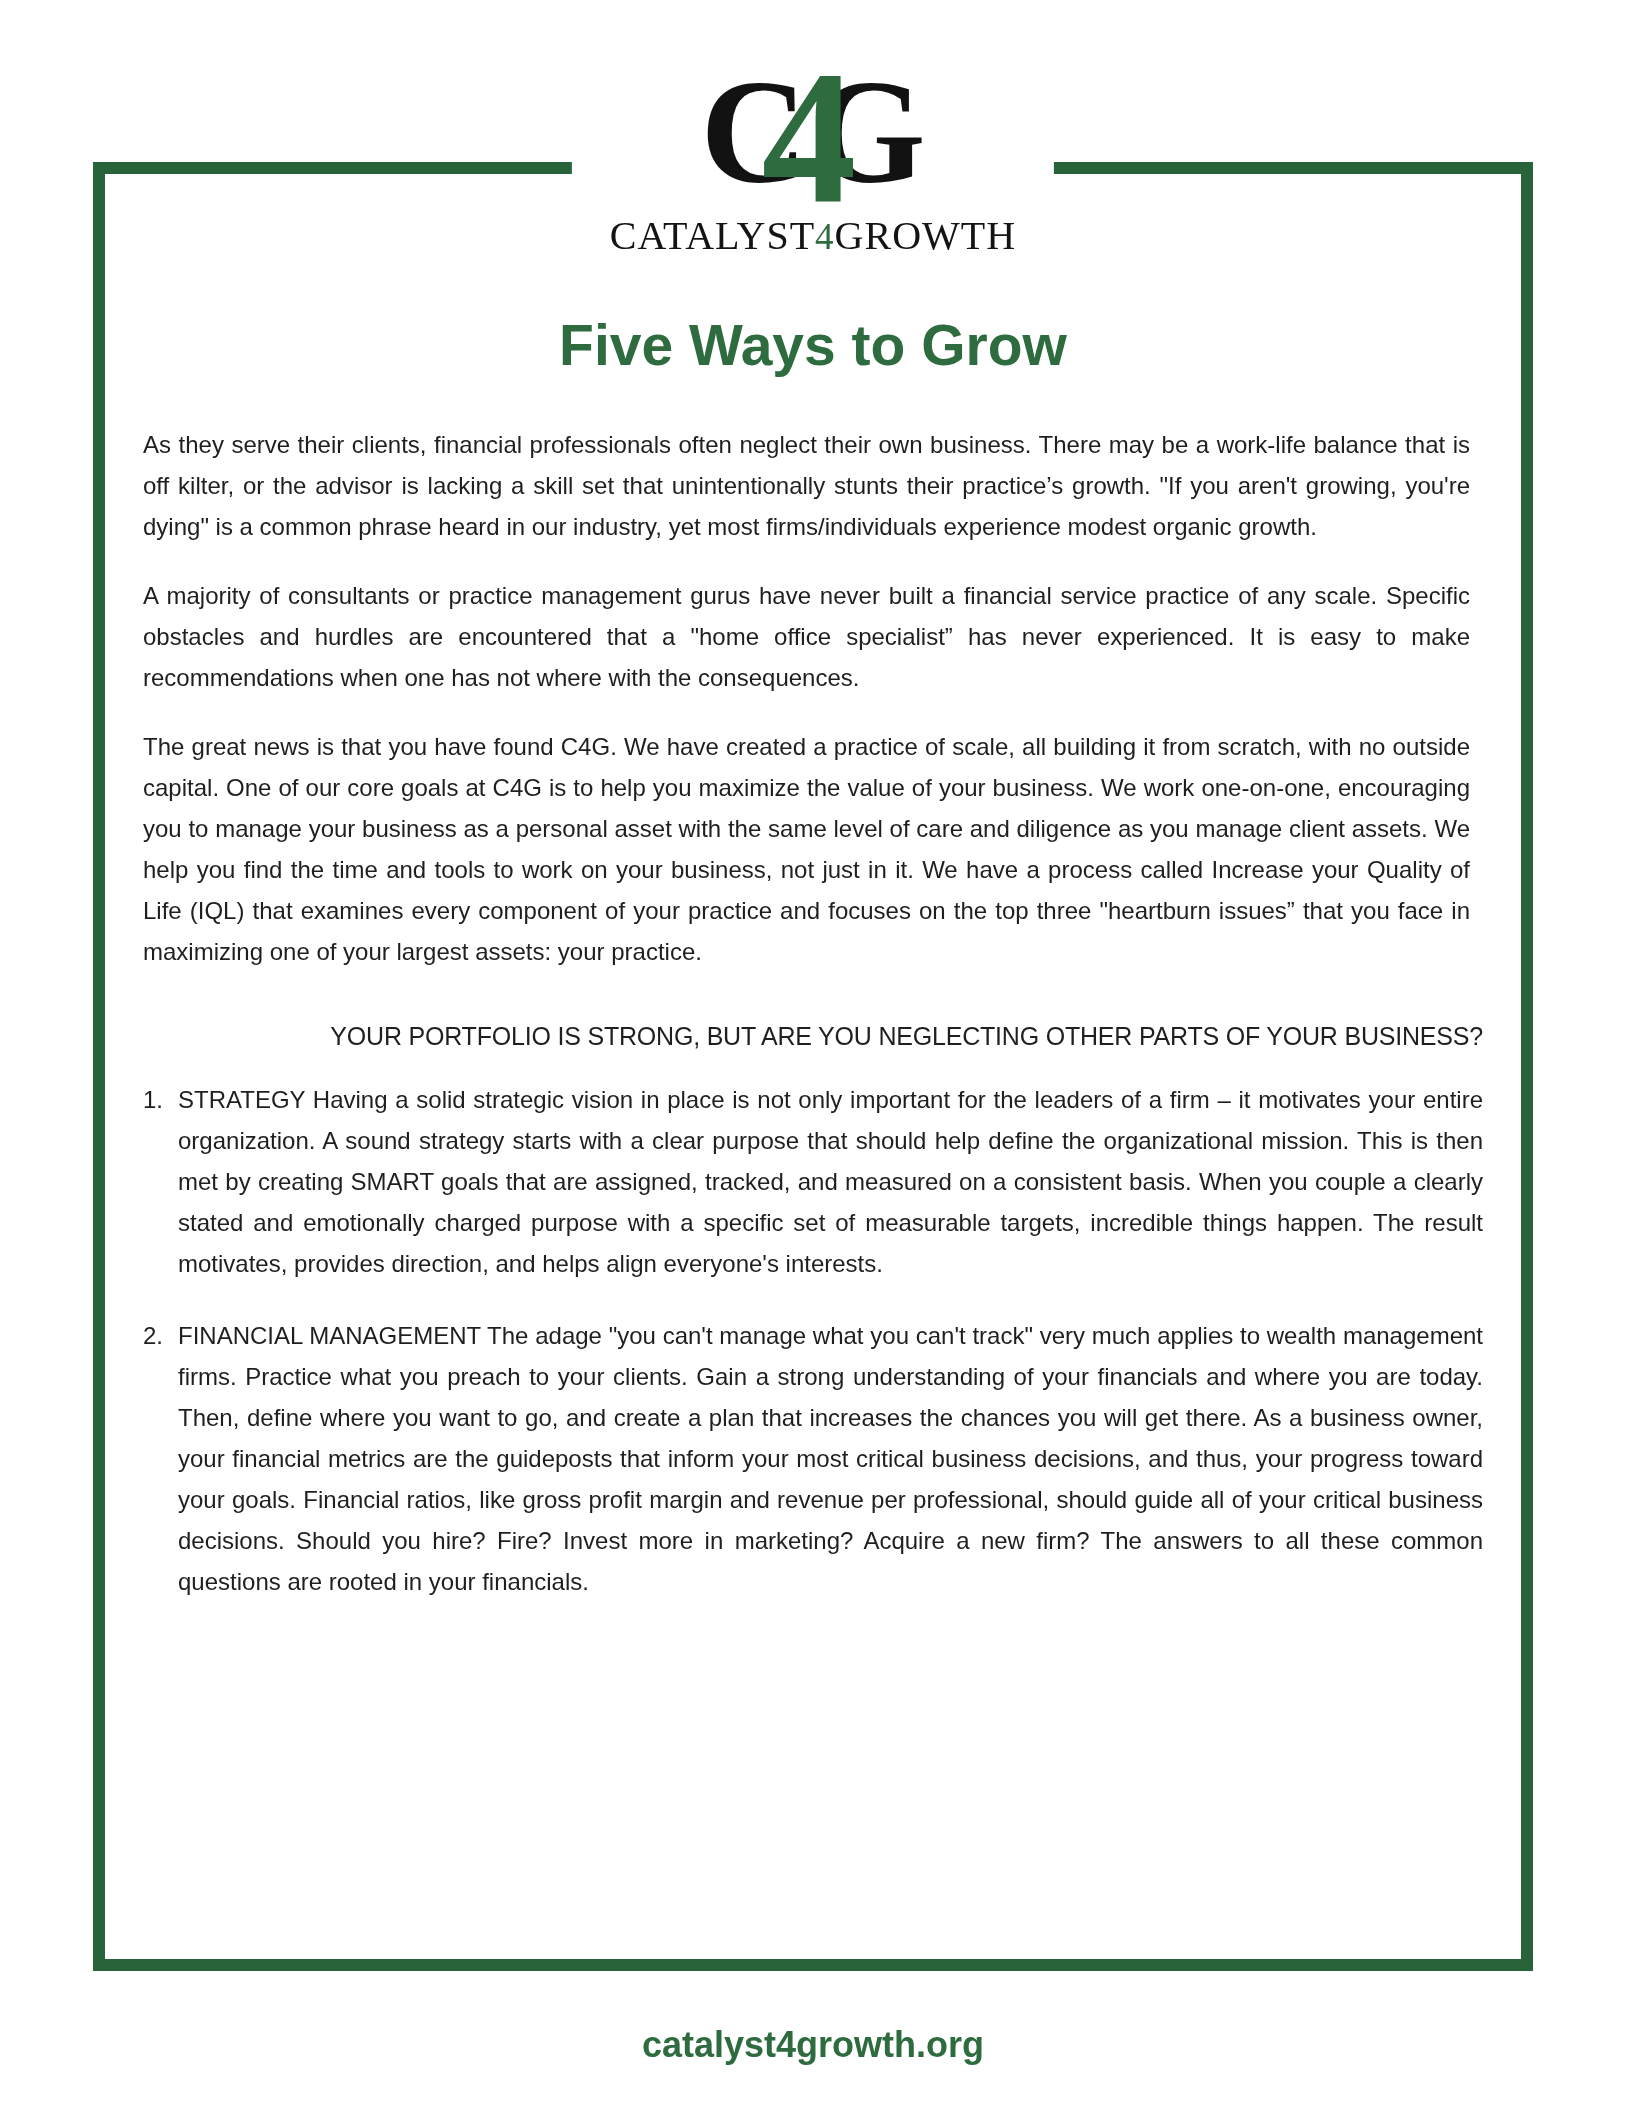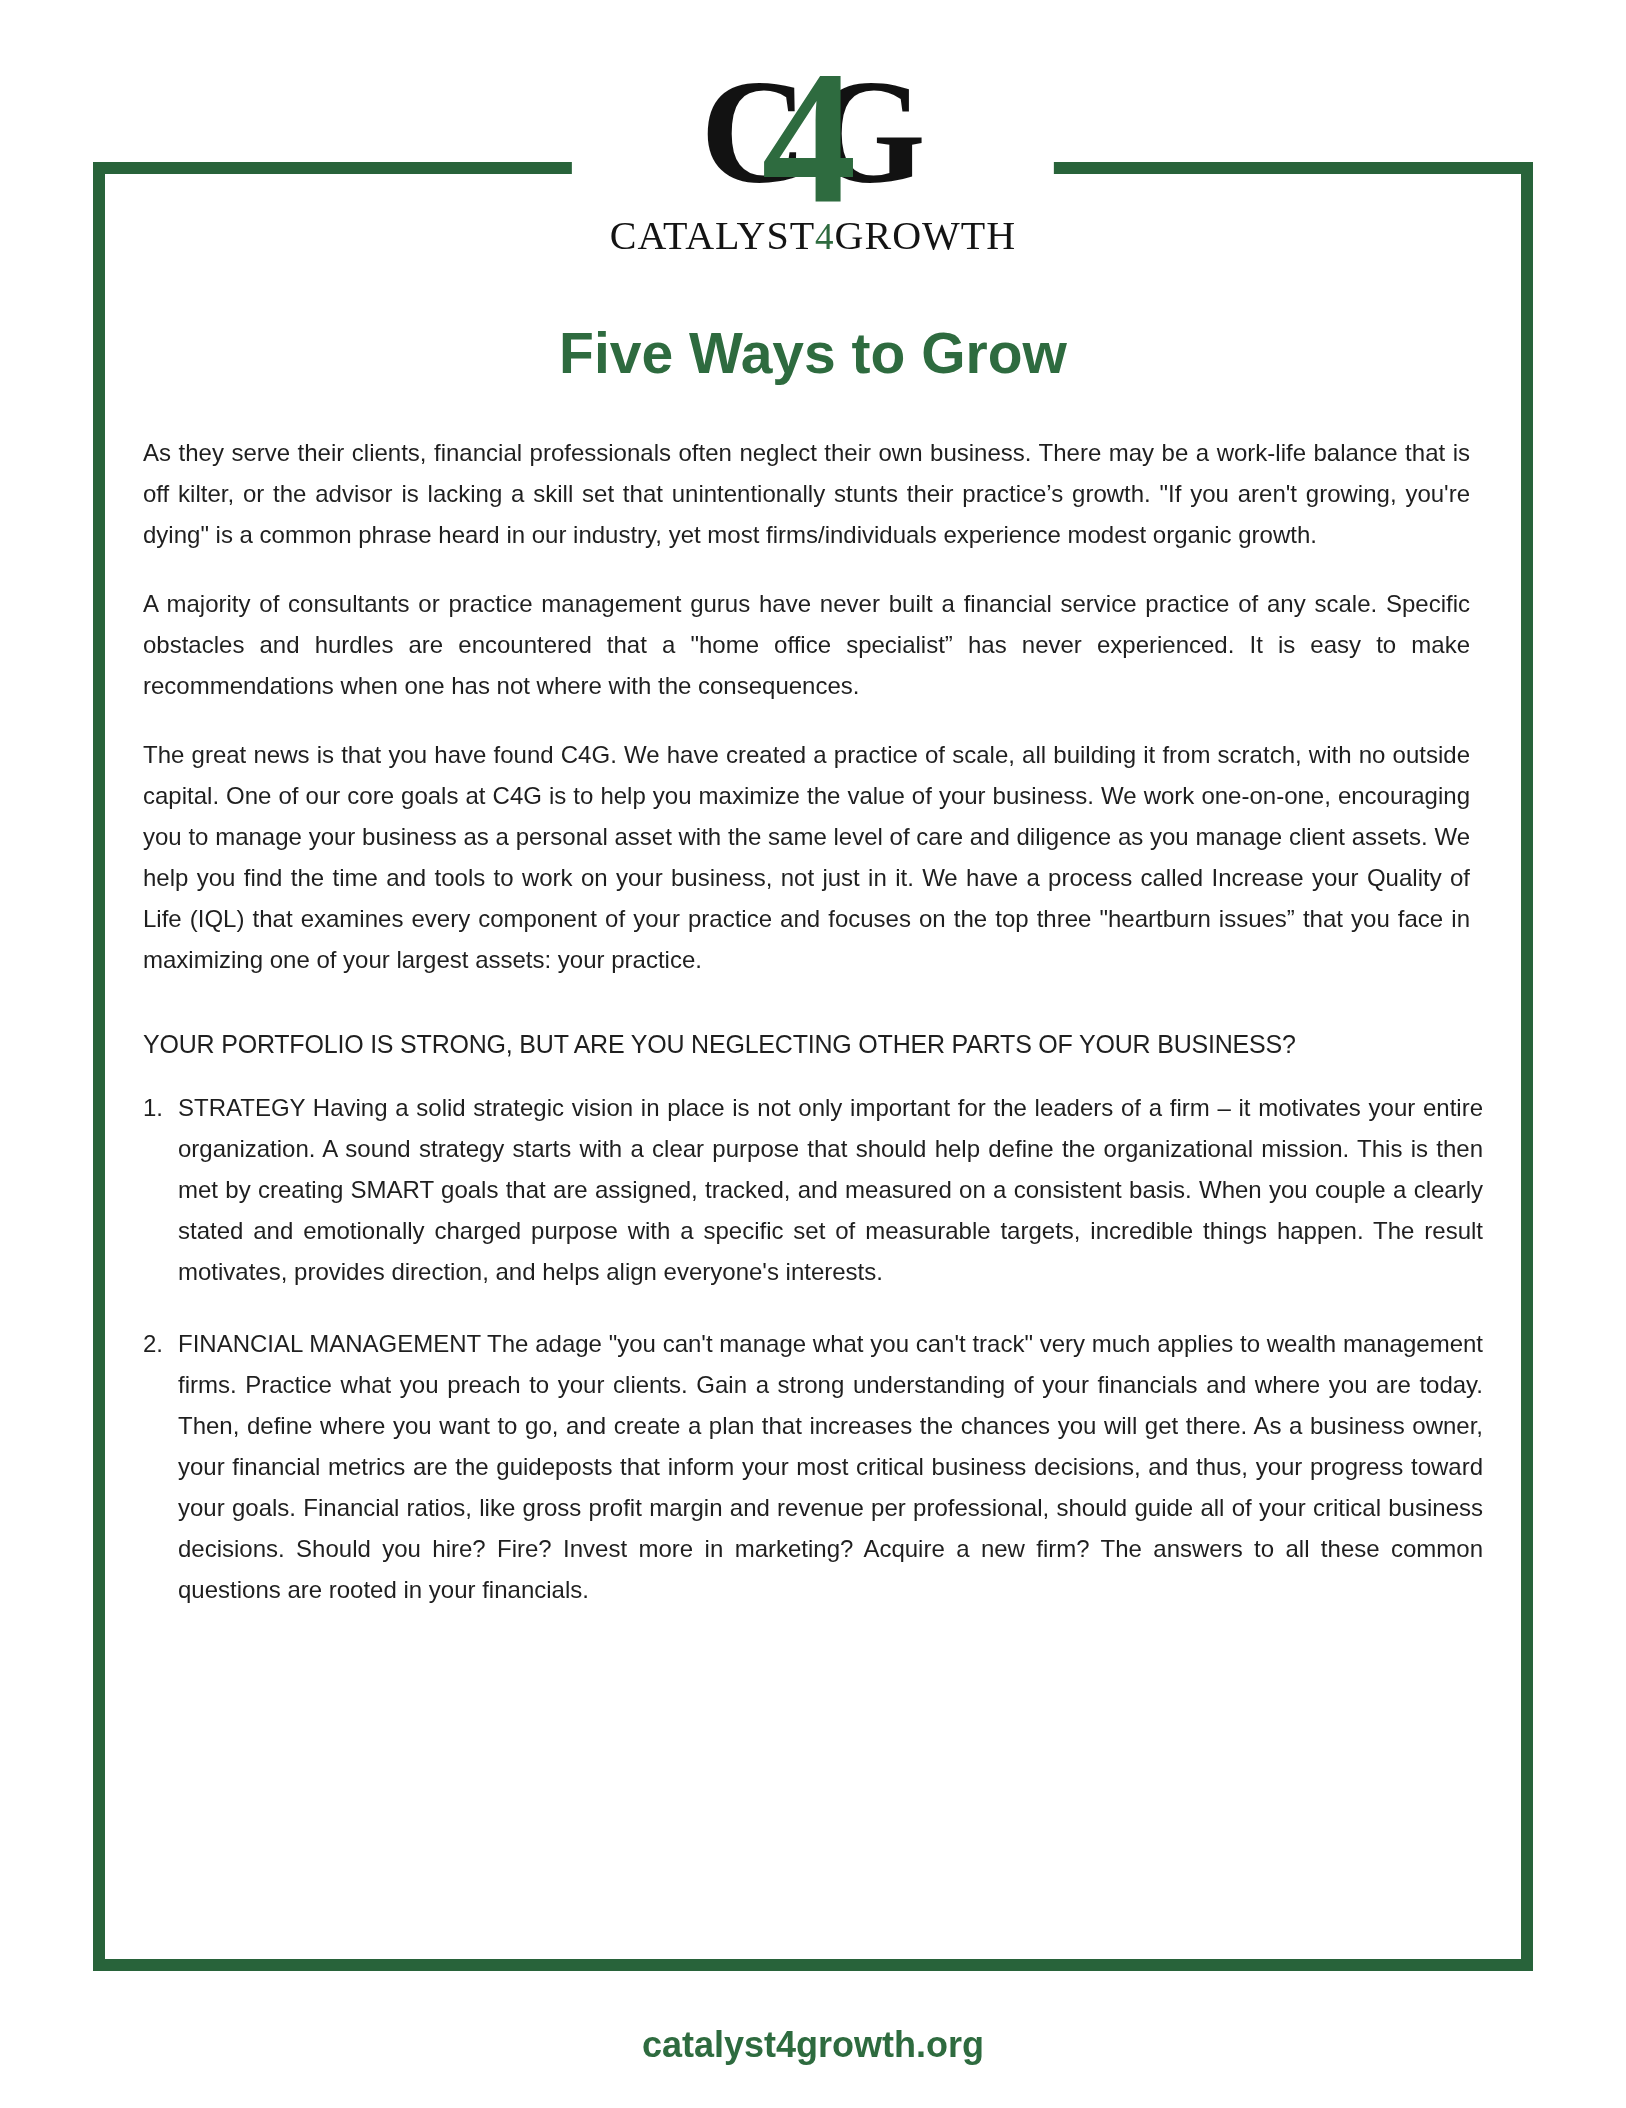--- a/index.html
+++ b/index.html
@@ -33,32 +33,32 @@
   .glyph-4{
     font-size:190px;color:var(--brand-green);
     margin:0 -46px;transform:translateY(12px);z-index:2;position:relative;
   }
   .wordmark{
     font-family:Liberation Serif, serif;font-size:40px;letter-spacing:1px;
     color:#141414;margin-top:2px;white-space:nowrap;
   }
   .wordmark .green4{color:var(--brand-green);font-size:37px;}
   .content{
-    position:absolute;left:143px;top:320px;width:1340px;
+    position:absolute;left:143px;top:312px;width:1340px;
   }
   h1.title{
     margin:0 0 46px 0;text-align:center;
     color:var(--brand-green);font-size:57px;font-weight:700;letter-spacing:0;
   }
   p.body-par{
     margin:0 13px 28px 0;font-size:24px;line-height:41px;text-align:justify;
   }
   p.section-heading{
     margin:48px 0 27px 0;font-size:25px;line-height:32px;letter-spacing:-0.2px;
-    text-align:left;white-space:nowrap;
+    text-align:right;white-space:nowrap;
   }
   ol.grow-list{list-style:none;margin:0;padding:0;}
   ol.grow-list li{
     position:relative;padding-left:35px;margin:0 0 31px 0;
     font-size:24px;line-height:41px;text-align:justify;
   }
   ol.grow-list .num{position:absolute;left:0;top:0;}
   .footer{
     position:absolute;top:2024px;left:0;width:100%;text-align:center;
   }

